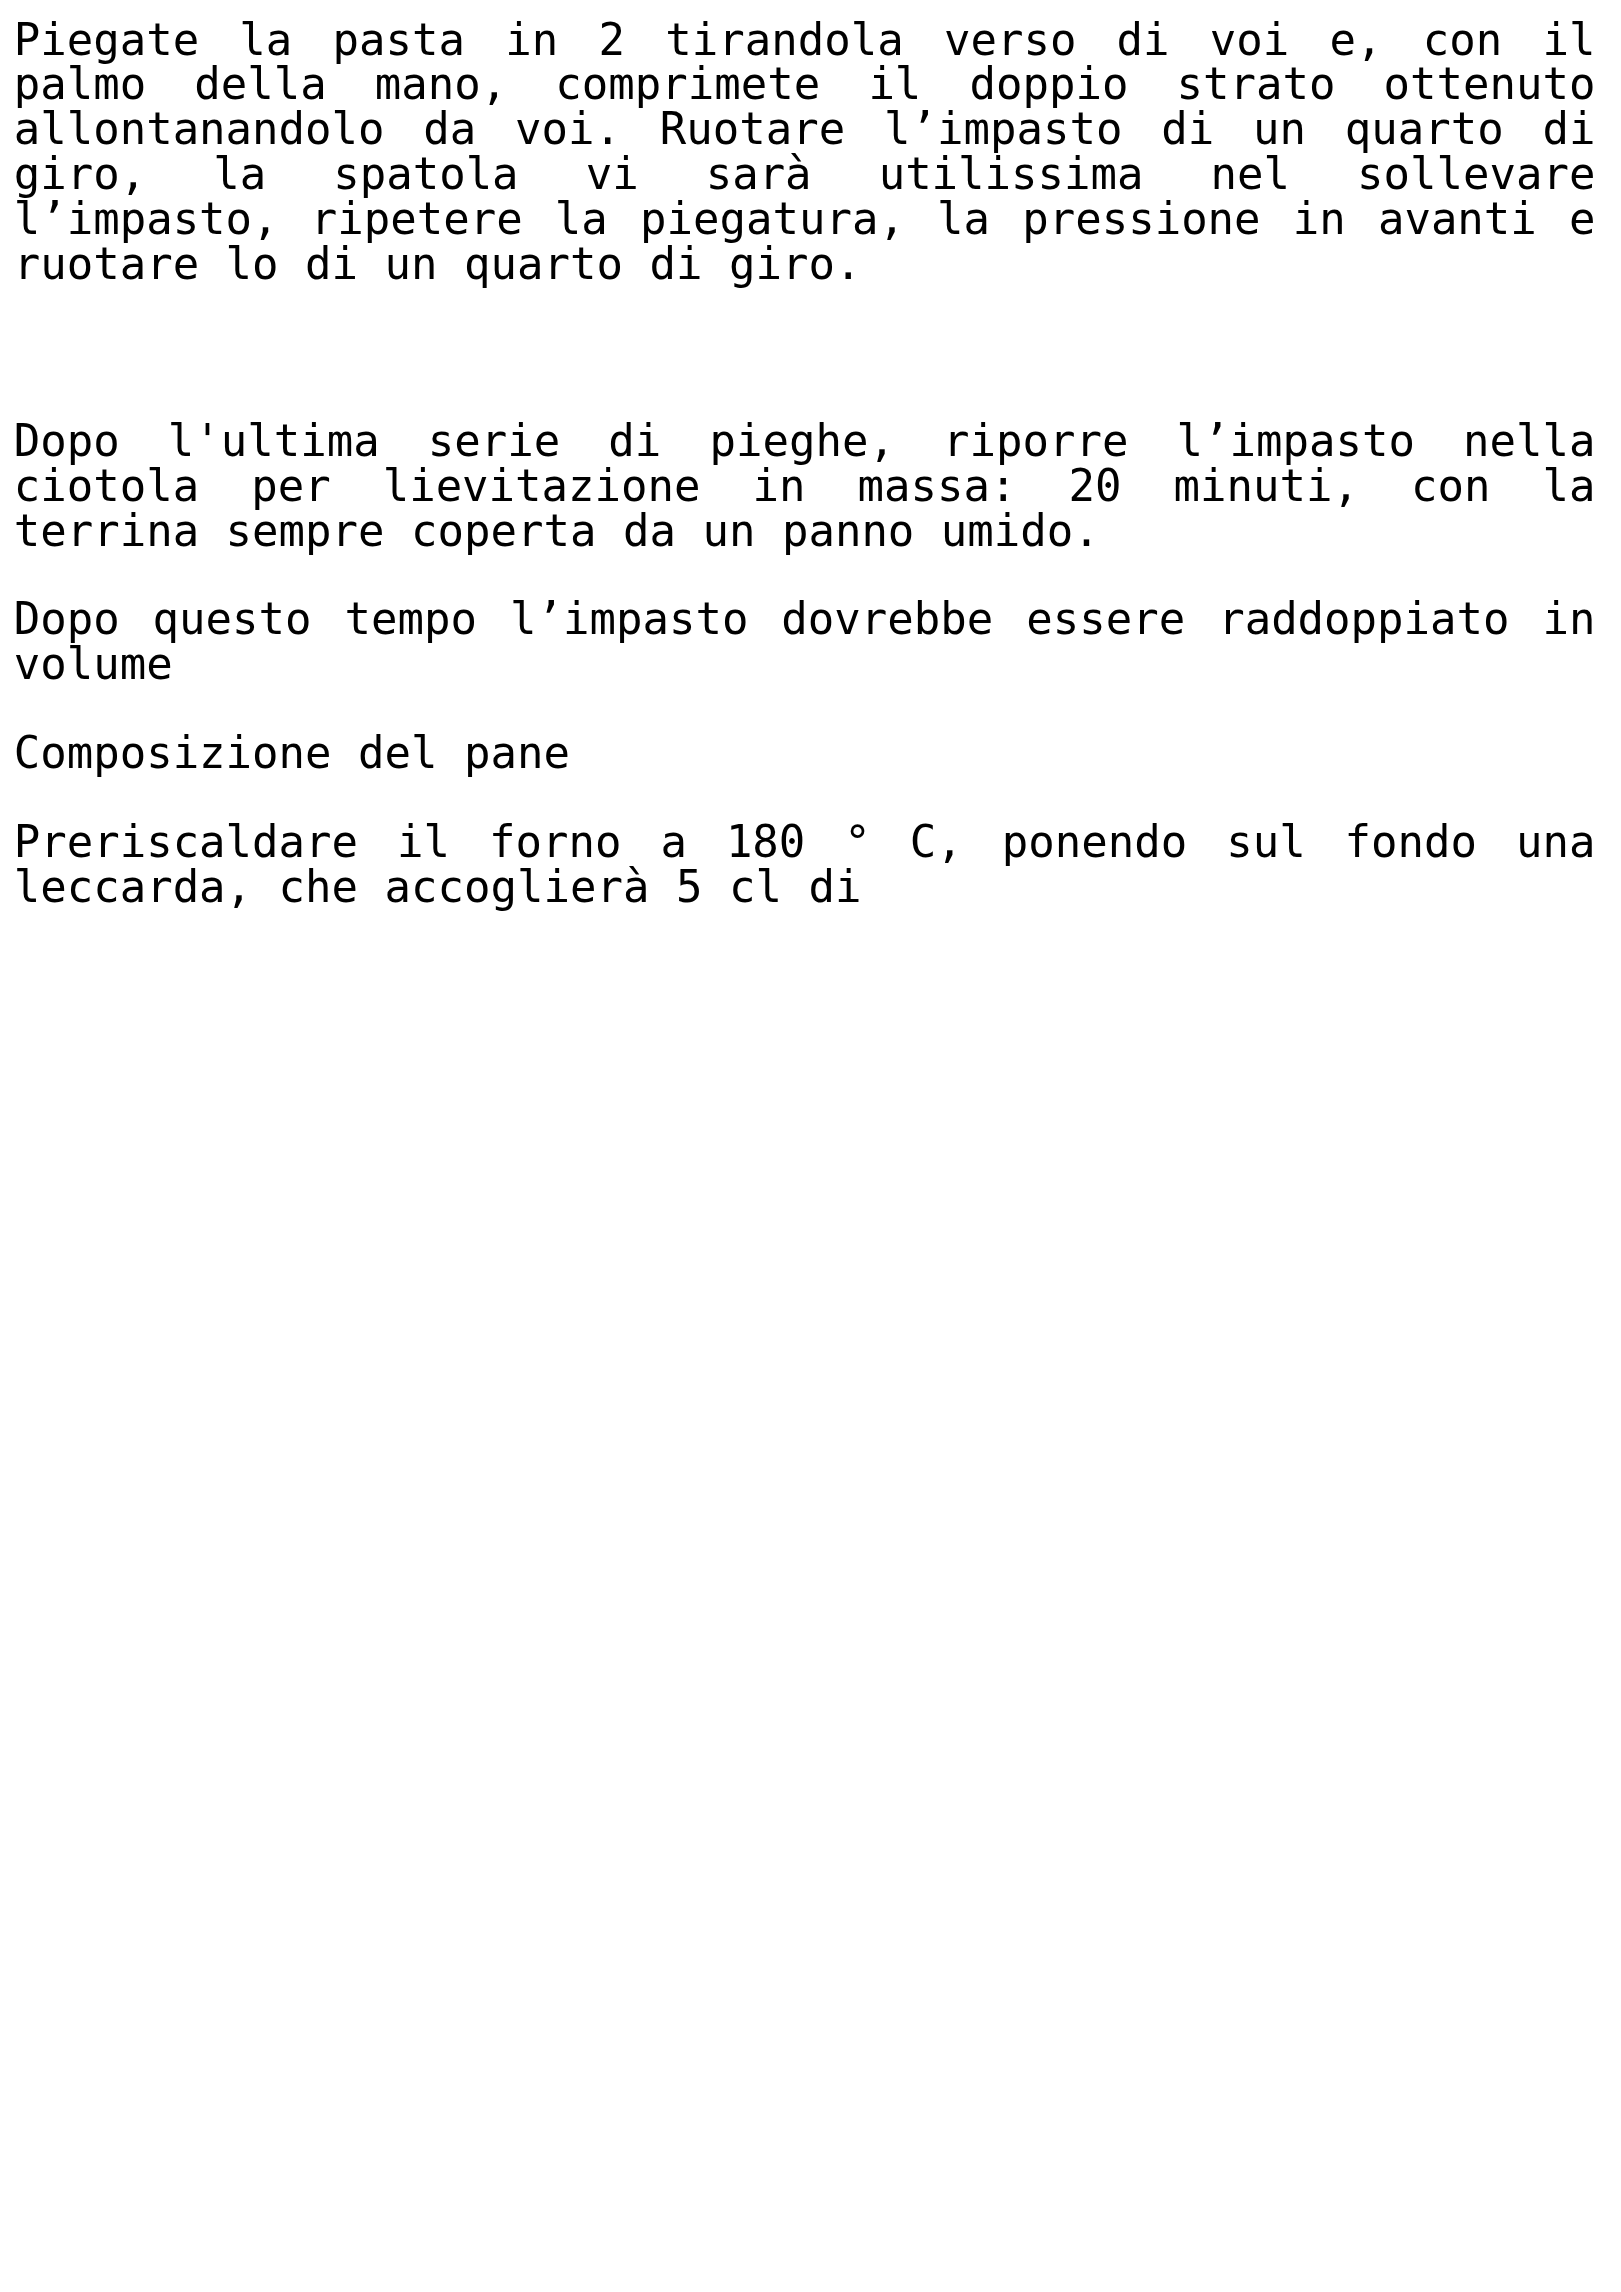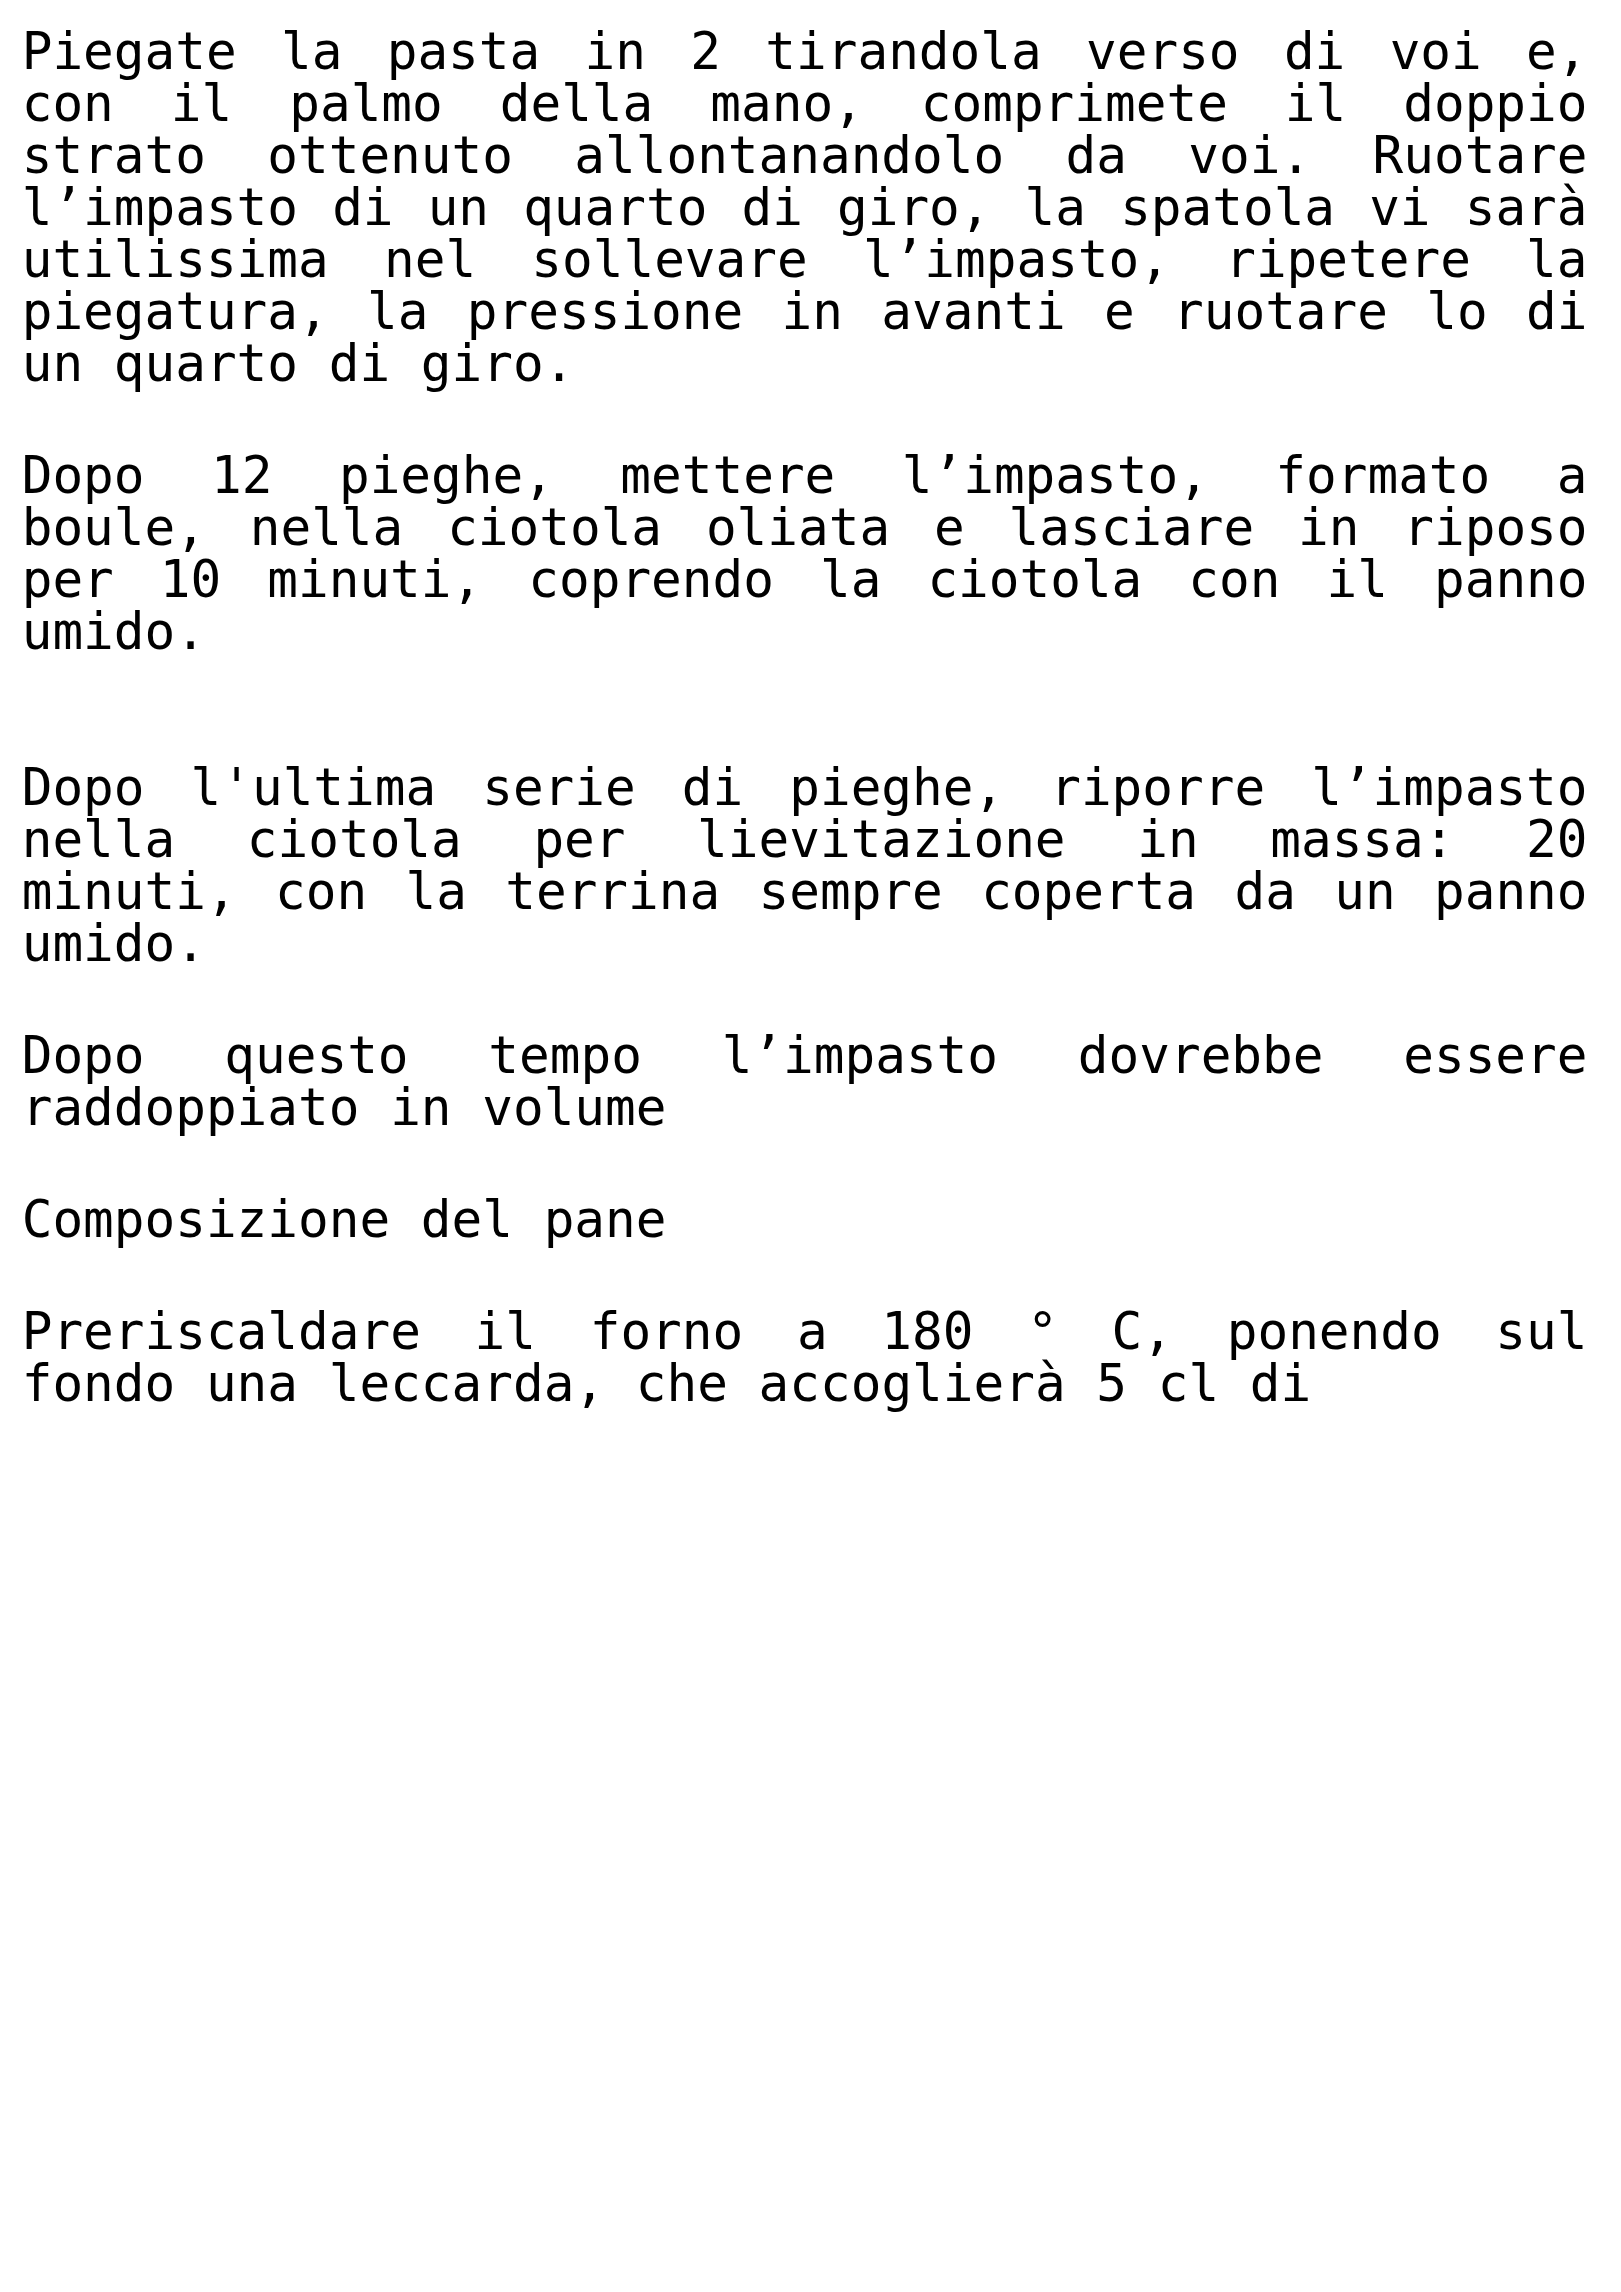--- a/index.html
+++ b/index.html
@@ -13,25 +13,25 @@
     font-family: "DejaVu Sans Mono", monospace;
     color: #000000;
   }
   .page {
     box-sizing: border-box;
     width: 1621px;
     min-height: 2293px;
     padding: 17.6px 25.5px 0 13.7px;
   }
   .para {
-    font-size: 51px;
+    font-size: 44px;
     line-height: 1.02;
     text-align: justify;
     text-justify: inter-word;
-    margin: 8px;
+    margin: 0;
     letter-spacing: 0px;
     word-spacing: 0px;
     white-space: pre-wrap;
   }
   .para.justified {
     text-align-last: left;
   }
   .para.italic {
   }
   .spacer {
@@ -42,21 +42,20 @@
 <body>
 
 <div class="page">
 
   <p class="para justified">Piegate la pasta in 2 tirandola verso di voi e, con il palmo della mano, comprimete il doppio strato ottenuto allontanandolo da voi. Ruotare l’impasto di un quarto di giro, la spatola vi sarà utilissima nel sollevare l’impasto, ripetere la piegatura, la pressione in avanti e ruotare lo di un quarto di giro.</p>
 
 
 
   <div class="spacer"></div>
 
-  <p class="para justified">Dopo 12 pieghe, mettere l’impasto, formato a boule, nella ciotola oliata e lasciare in riposo per 10 minuti, coprendo la ciotola con il panno umido.</p>
 
   <div class="spacer"></div>
 
 
   <div class="spacer"></div>
 
   <p class="para justified">Dopo l'ultima serie di pieghe, riporre l’impasto nella ciotola per lievitazione in massa: 20 minuti, con la terrina sempre coperta da un panno umido.</p>
 
   <div class="spacer"></div>
 

